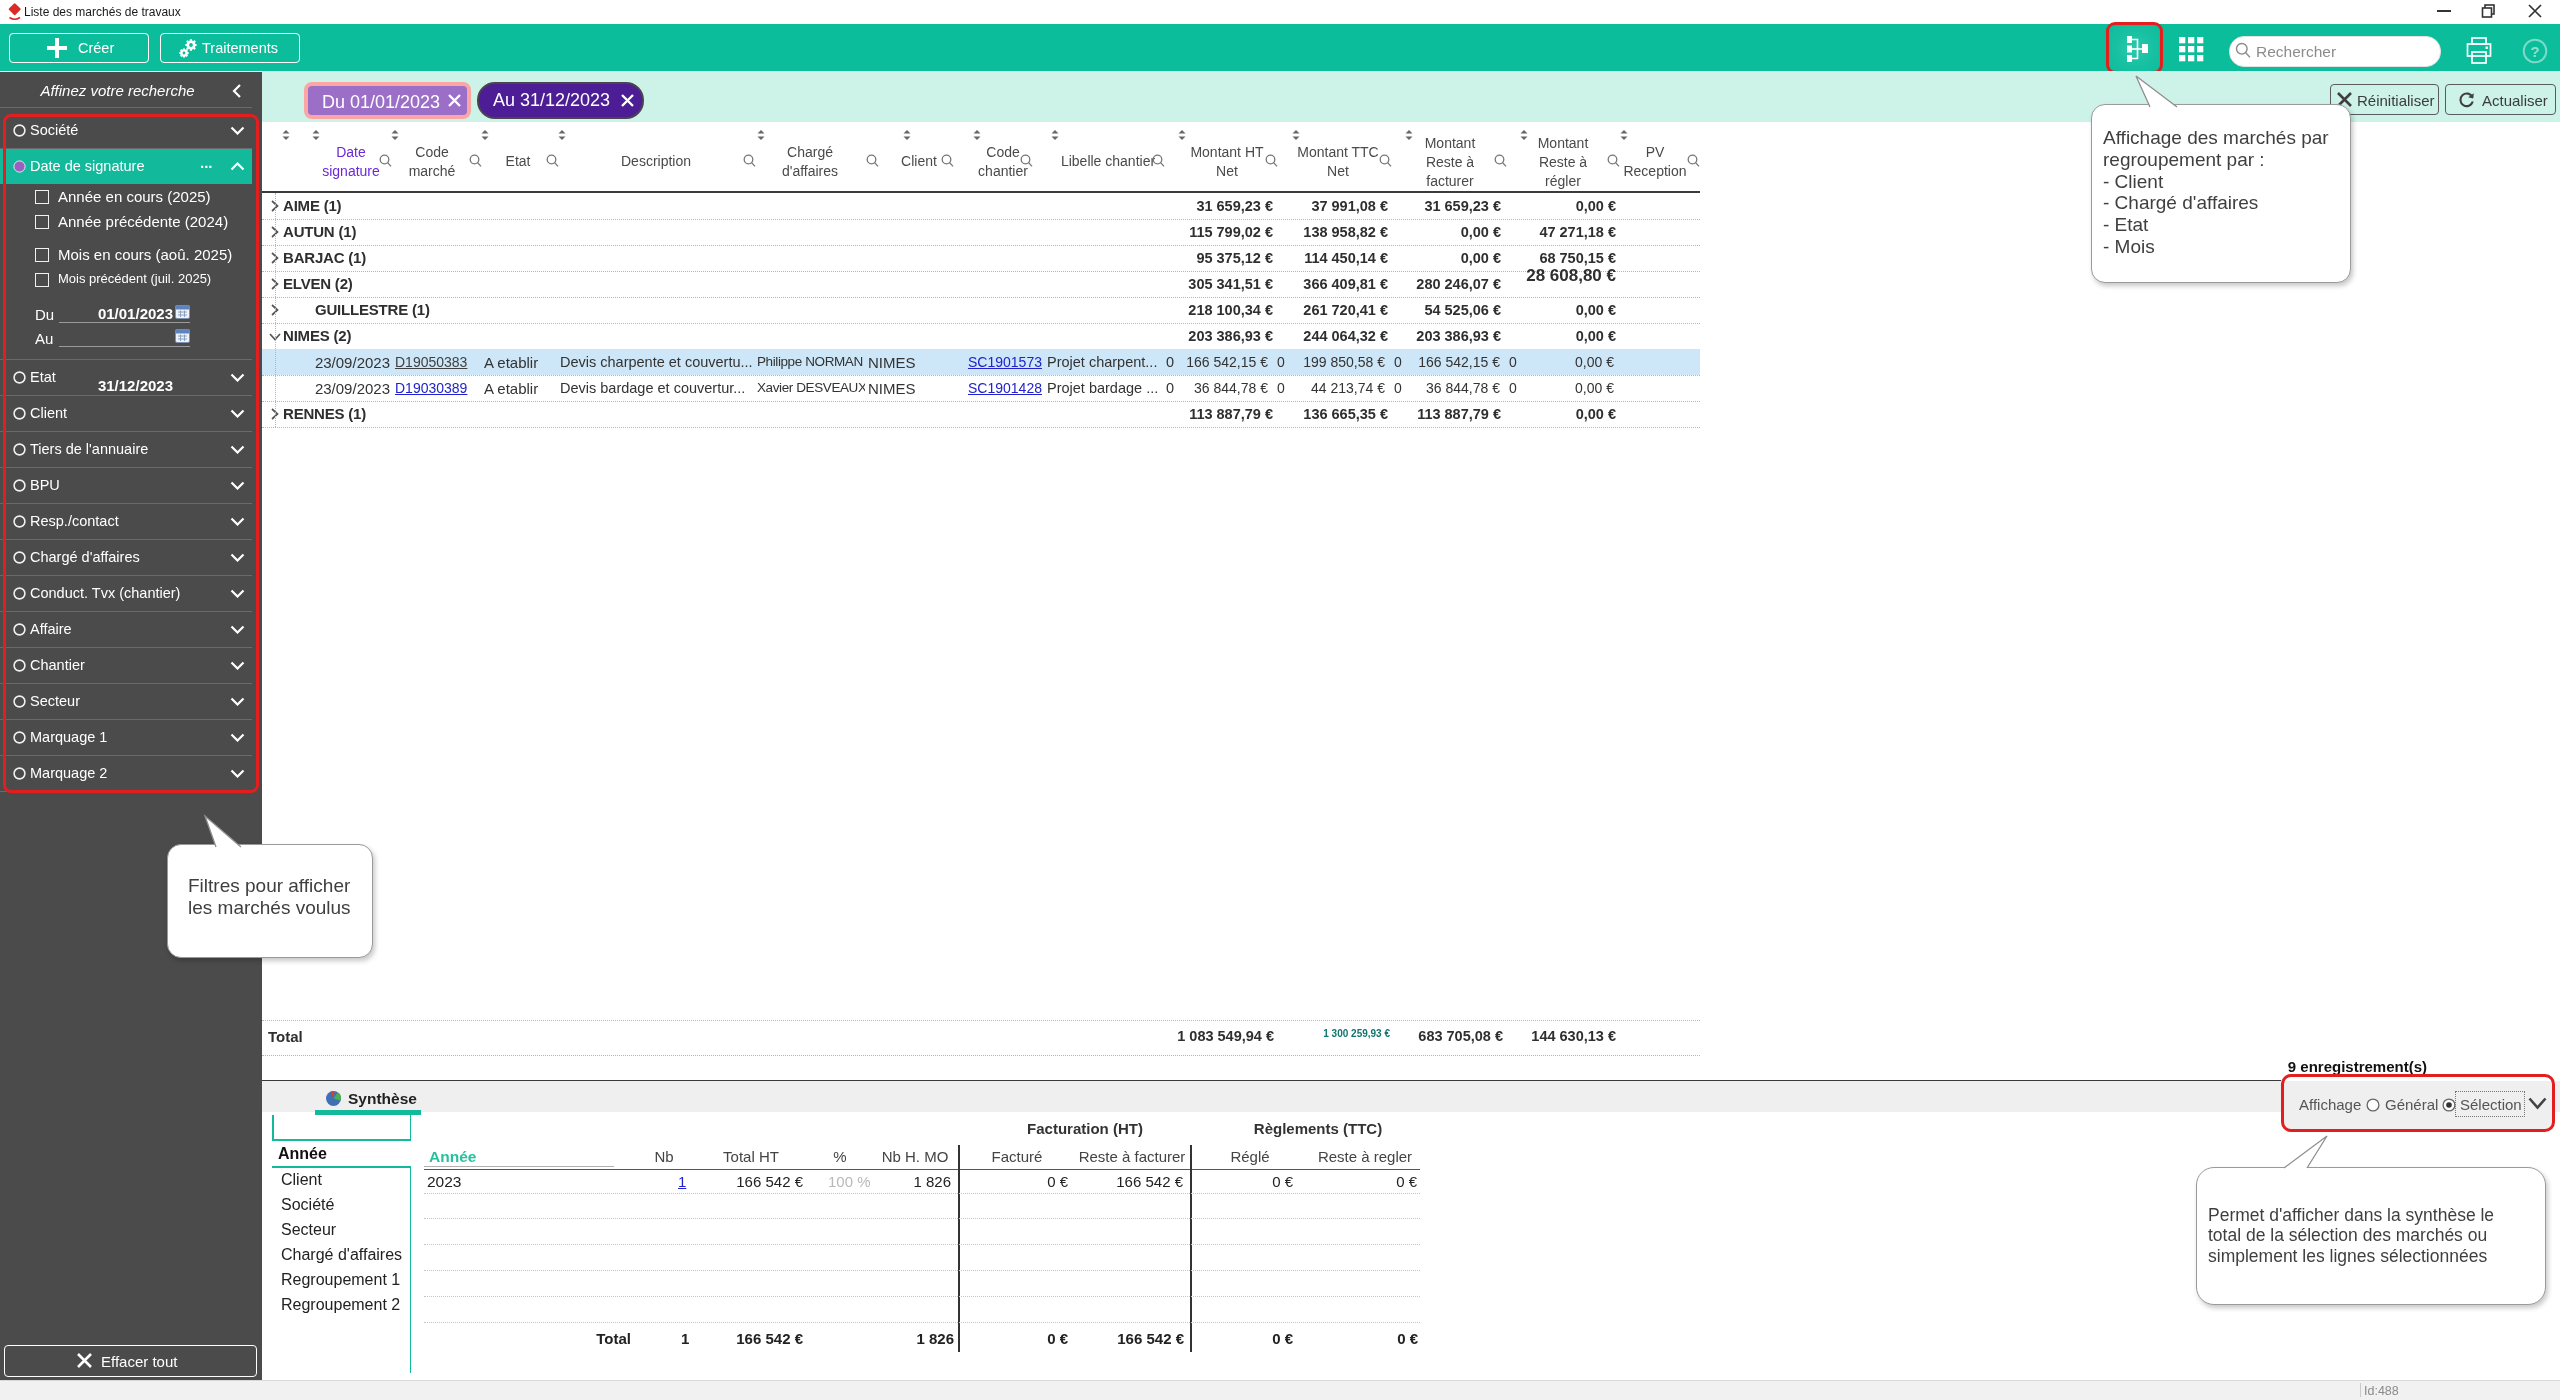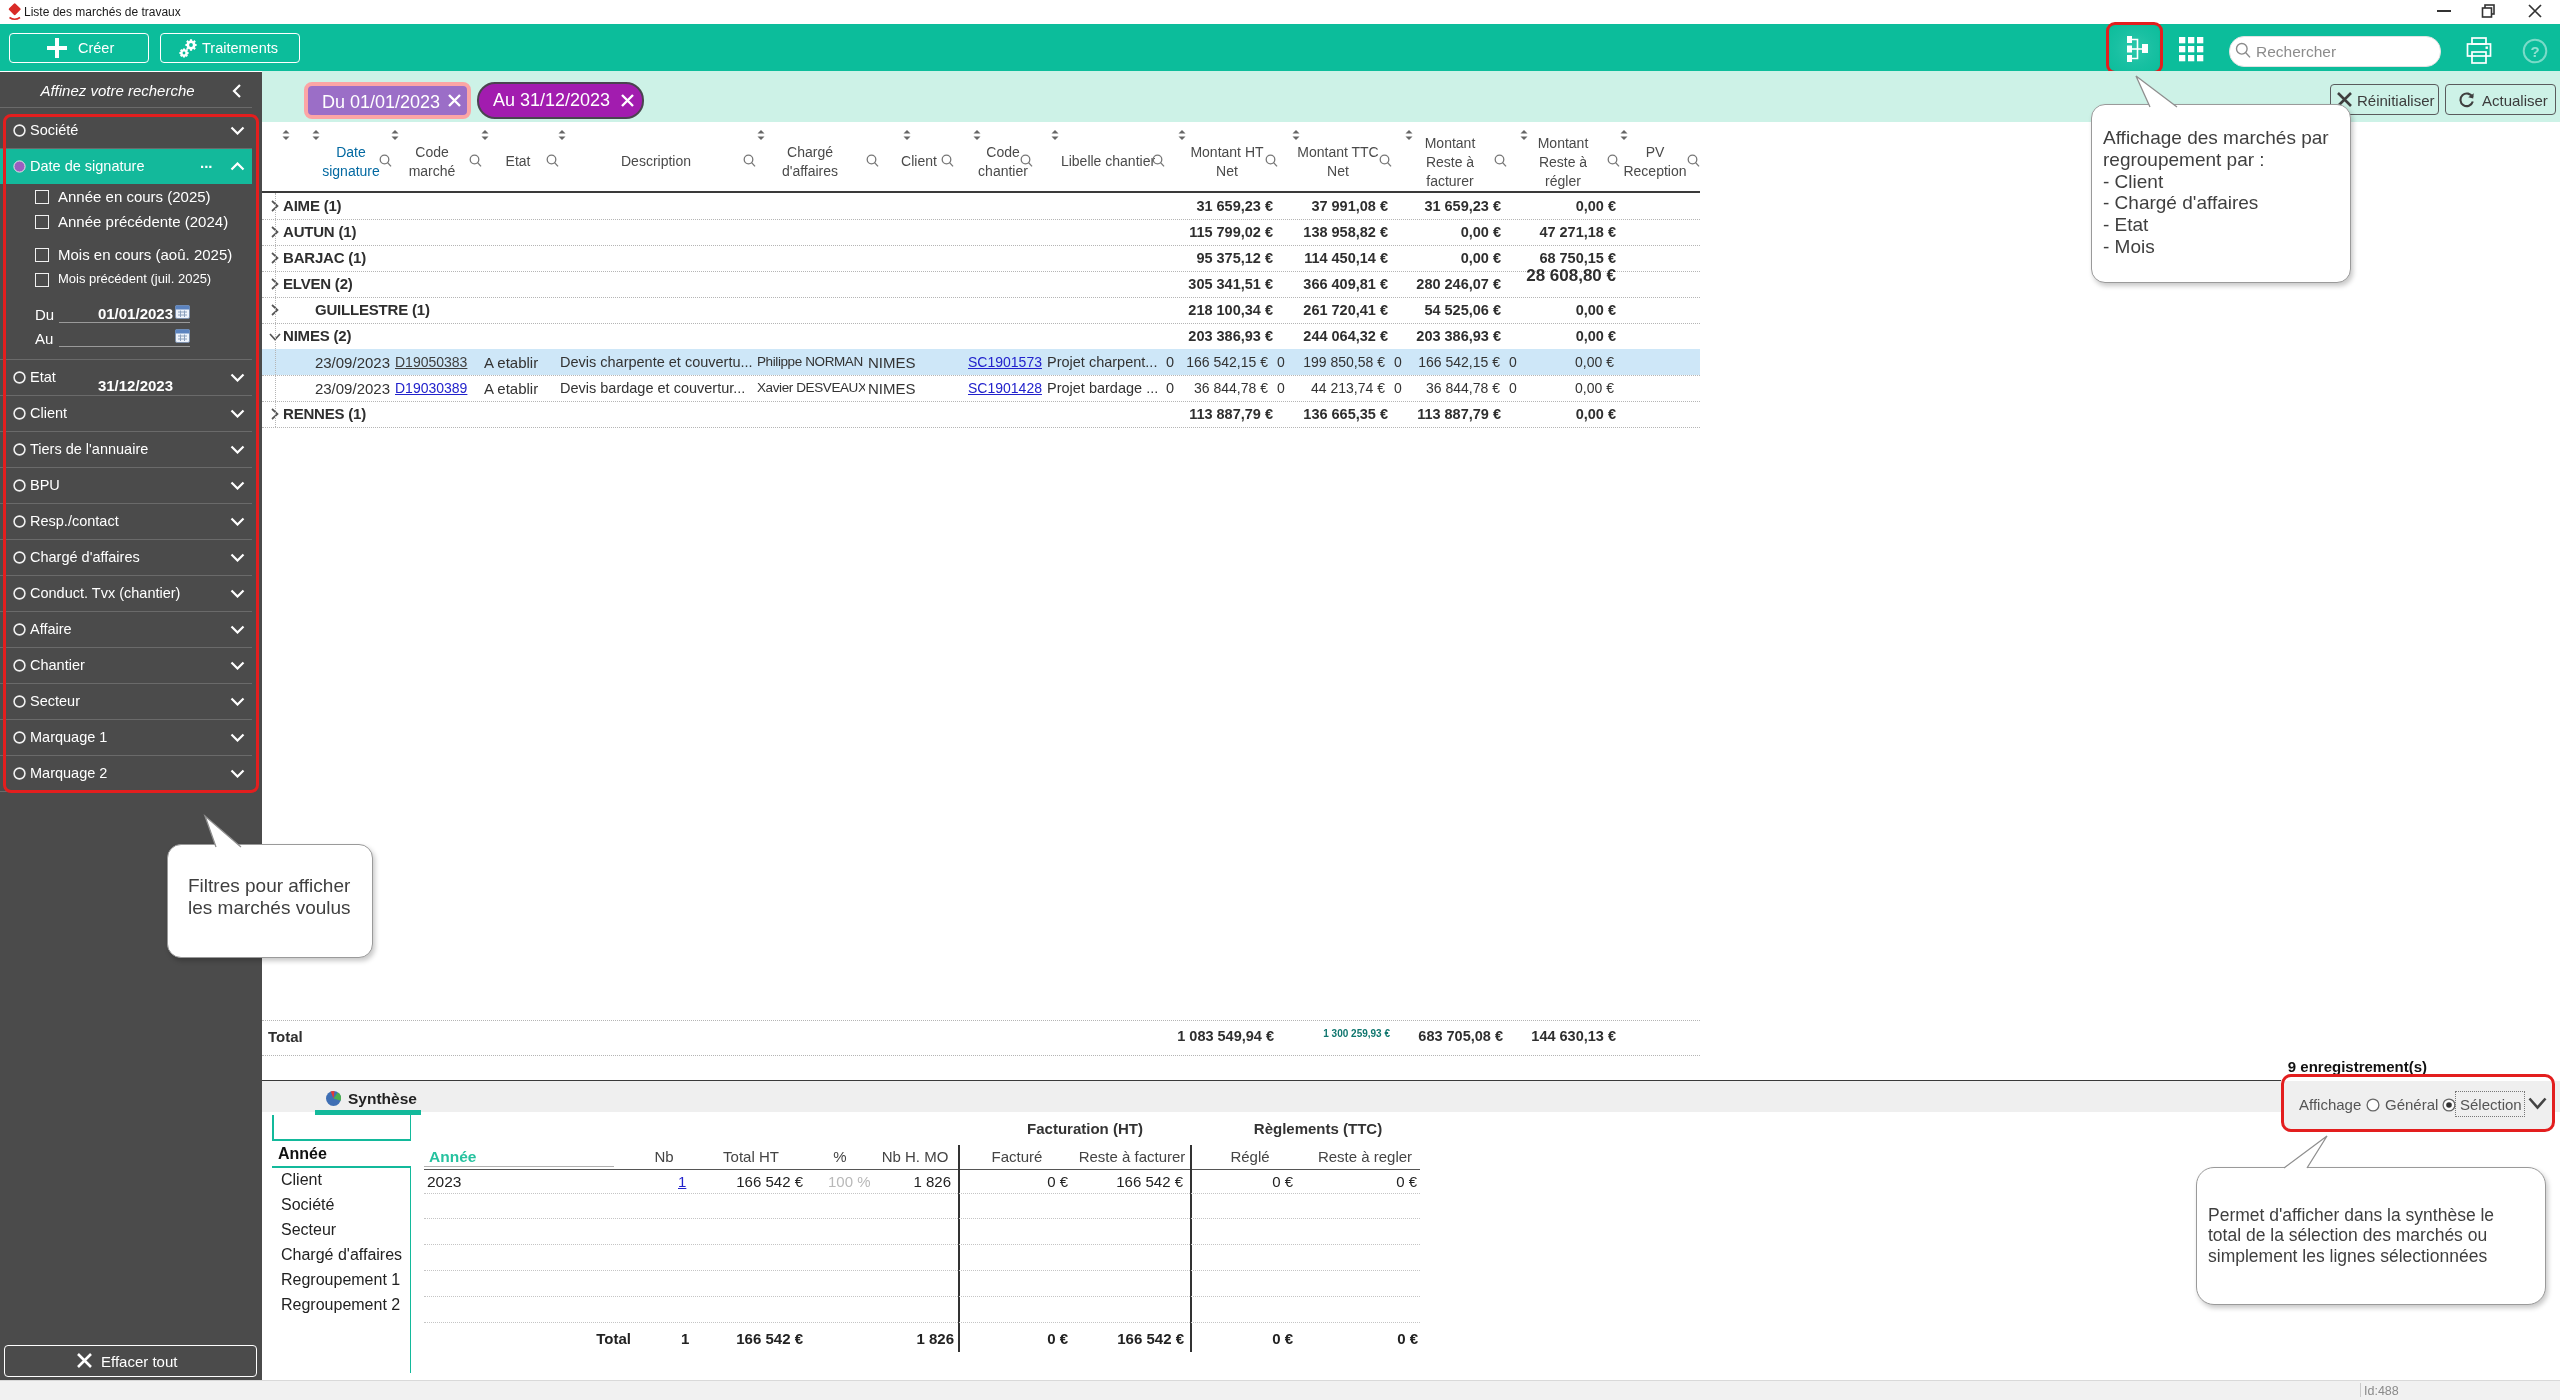--- a/index.html
+++ b/index.html
@@ -96,21 +96,21 @@
 <svg class="abs" style="left:2522px;top:38px;" width="26" height="26" viewBox="0 0 26 26">
   <circle cx="13" cy="13" r="11.3" fill="none" stroke="rgba(255,255,255,0.45)" stroke-width="2"></circle>
   <text x="13" y="18.5" font-size="15" font-weight="bold" fill="rgba(255,255,255,0.55)" text-anchor="middle" font-family="Liberation Sans">?</text>
 </svg>
 
 <div class="abs" style="left:262px;top:71px;width:2298px;height:51px;background:#cdf2e7;"></div>
 <div class="abs" style="left:304px;top:82px;width:167px;height:37px;background:#9b6ec7;border:4px solid #fca5a5;border-radius:8px;color:#fff;font-size:18px;line-height:33px;padding-left:14px;">Du 01/01/2023</div>
 <svg class="abs" style="left:447px;top:93px;" width="15" height="15" viewBox="0 0 15 15">
   <path d="M2 2 L13 13 M13 2 L2 13" stroke="#fff" stroke-width="2.4"></path>
 </svg>
-<div class="abs" style="left:477px;top:82px;width:167px;height:37px;background:#a21caf;border:2px solid #4a4450;border-radius:18px;color:#fff;font-size:18px;line-height:33px;padding-left:14px;">Au 31/12/2023</div>
+<div class="abs" style="left:477px;top:82px;width:167px;height:37px;background:#4c1d95;border:2px solid #4a4450;border-radius:18px;color:#fff;font-size:18px;line-height:33px;padding-left:14px;">Au 31/12/2023</div>
 <svg class="abs" style="left:620px;top:93px;" width="15" height="15" viewBox="0 0 15 15">
   <path d="M2 2 L13 13 M13 2 L2 13" stroke="#fff" stroke-width="2.4"></path>
 </svg>
 
 <div class="abs" style="left:2330px;top:84px;width:109px;height:31px;border:1.5px solid #5a5b5d;border-radius:4px;"></div>
 <svg class="abs" style="left:2336px;top:91px;" width="17" height="17" viewBox="0 0 17 17">
   <path d="M2 2 L15 15 M15 2 L2 15" stroke="#3f3f3f" stroke-width="2.6"></path>
 </svg>
 <div class="abs" style="left:2357px;top:92px;font-size:15px;color:#3c3c3c;">Réinitialiser</div>
 <div class="abs" style="left:2445px;top:84px;width:111px;height:31px;border:1.5px solid #5a5b5d;border-radius:4px;"></div>
@@ -319,21 +319,21 @@
     <path d="M4 10 L0.5 6.4 H7.5 Z" fill="#666"></path>
   </svg>
 <svg class="abs" style="left:1520px;top:130px;" width="8" height="10" viewBox="0 0 8 10">
     <path d="M4 0 L7.5 3.6 H0.5 Z" fill="#666"></path>
     <path d="M4 10 L0.5 6.4 H7.5 Z" fill="#666"></path>
   </svg>
 <svg class="abs" style="left:1620px;top:130px;" width="8" height="10" viewBox="0 0 8 10">
     <path d="M4 0 L7.5 3.6 H0.5 Z" fill="#666"></path>
     <path d="M4 10 L0.5 6.4 H7.5 Z" fill="#666"></path>
   </svg>
-<div class="abs c" style="left:261px;top:143px;width:180px;font-size:14px;color:#0369a1;line-height:19px;">Date<br>signature</div>
+<div class="abs c" style="left:261px;top:143px;width:180px;font-size:14px;color:#6d28d9;line-height:19px;">Date<br>signature</div>
 <svg class="abs" style="left:379px;top:154px;" width="13" height="14" viewBox="0 0 13 14">
     <circle cx="5.5" cy="5.5" r="4.3" fill="none" stroke="#777" stroke-width="1.3"></circle>
     <path d="M8.6 8.6 L12 12.4" stroke="#777" stroke-width="1.3"></path>
   </svg>
 <div class="abs c" style="left:342px;top:143px;width:180px;font-size:14px;color:#4a4a4a;line-height:19px;">Code<br>marché</div>
 <svg class="abs" style="left:469px;top:154px;" width="13" height="14" viewBox="0 0 13 14">
     <circle cx="5.5" cy="5.5" r="4.3" fill="none" stroke="#777" stroke-width="1.3"></circle>
     <path d="M8.6 8.6 L12 12.4" stroke="#777" stroke-width="1.3"></path>
   </svg>
 <div class="abs c" style="left:428px;top:152px;width:180px;font-size:14px;color:#4a4a4a;line-height:19px;">Etat</div>

